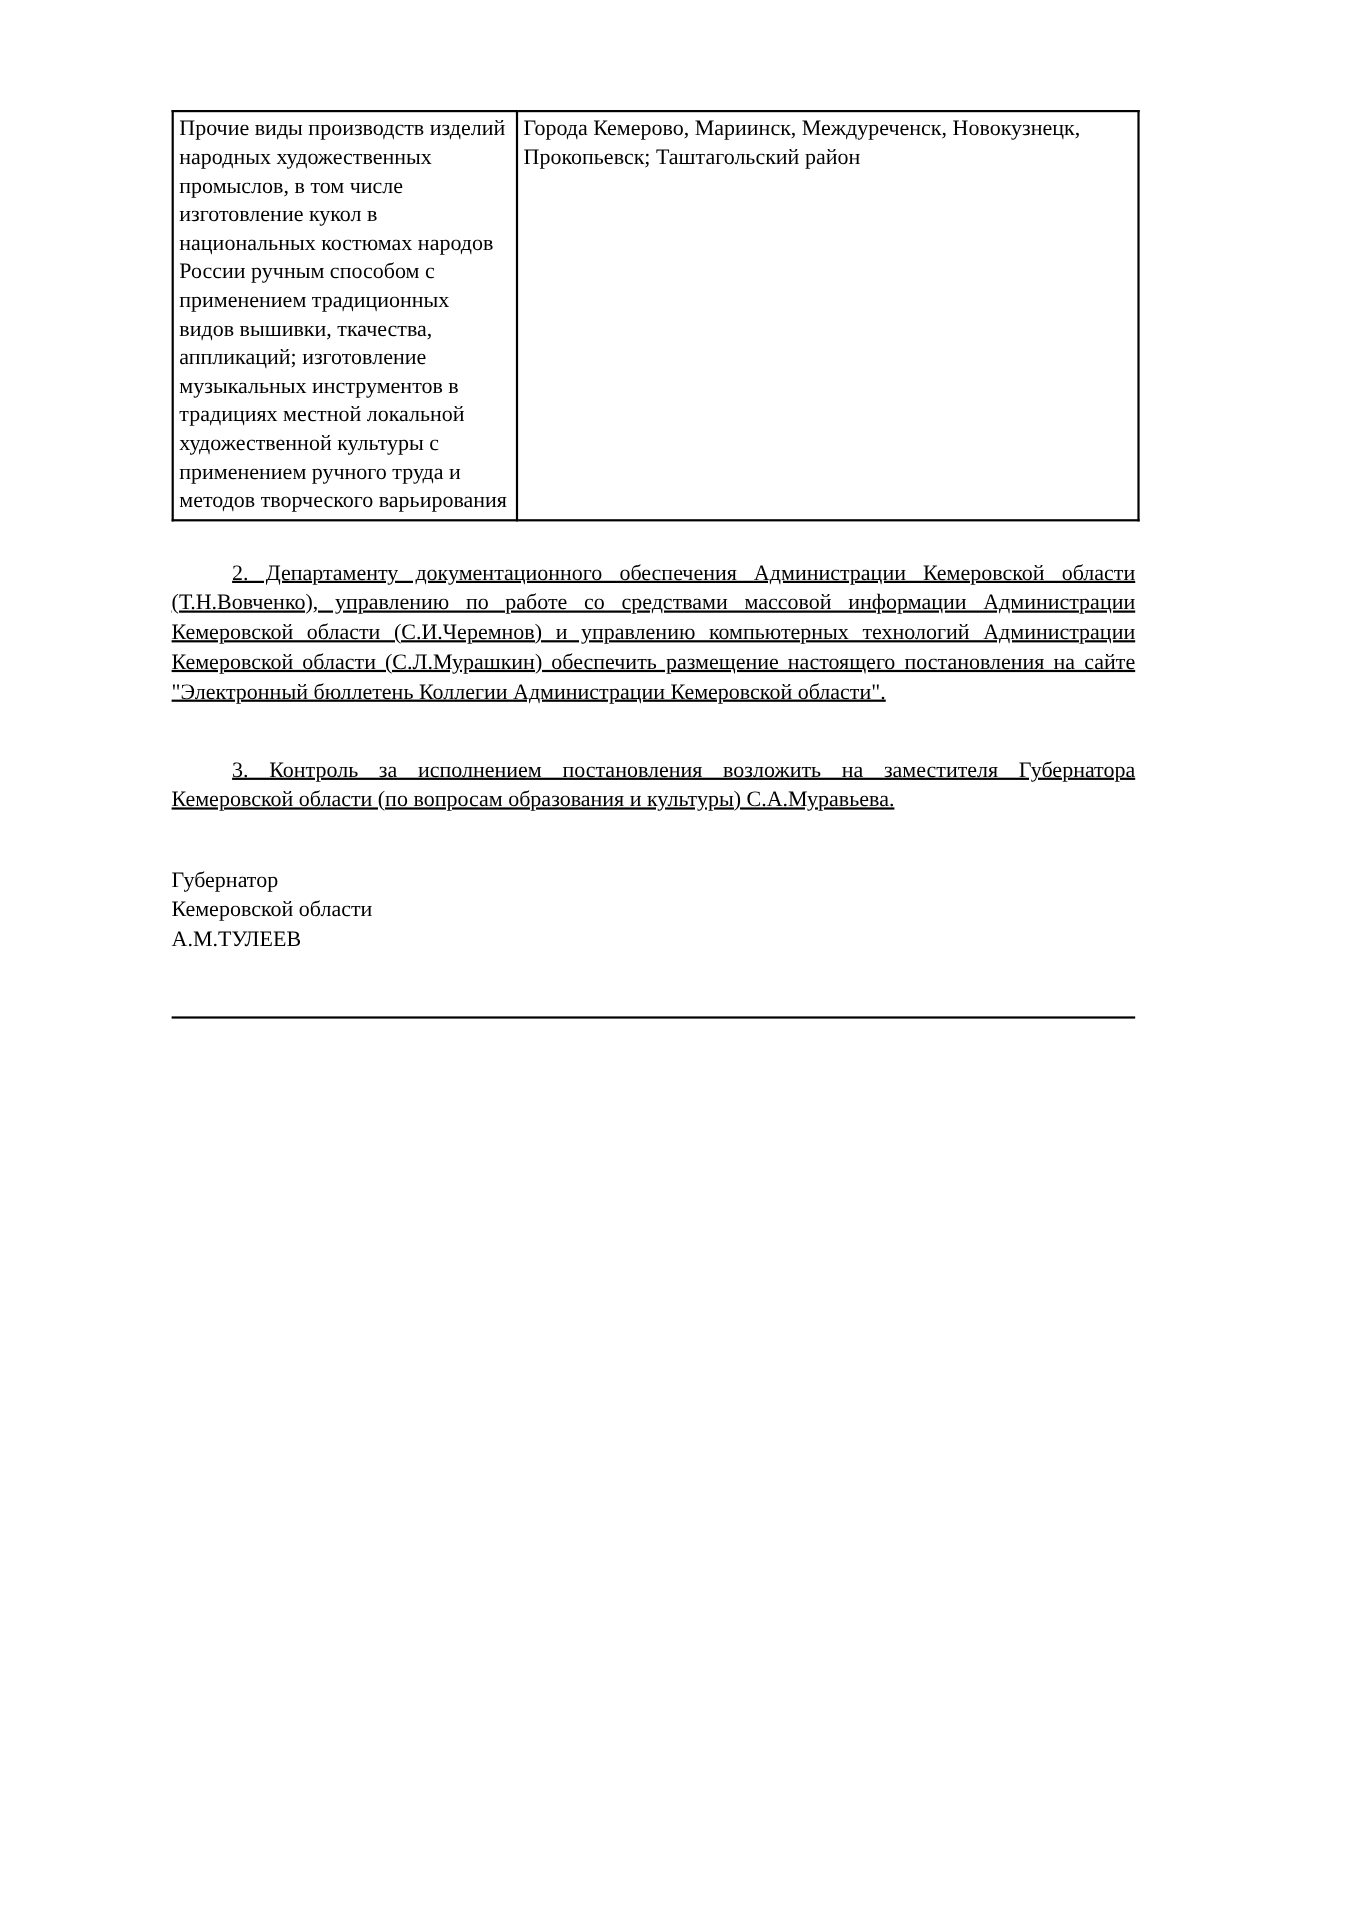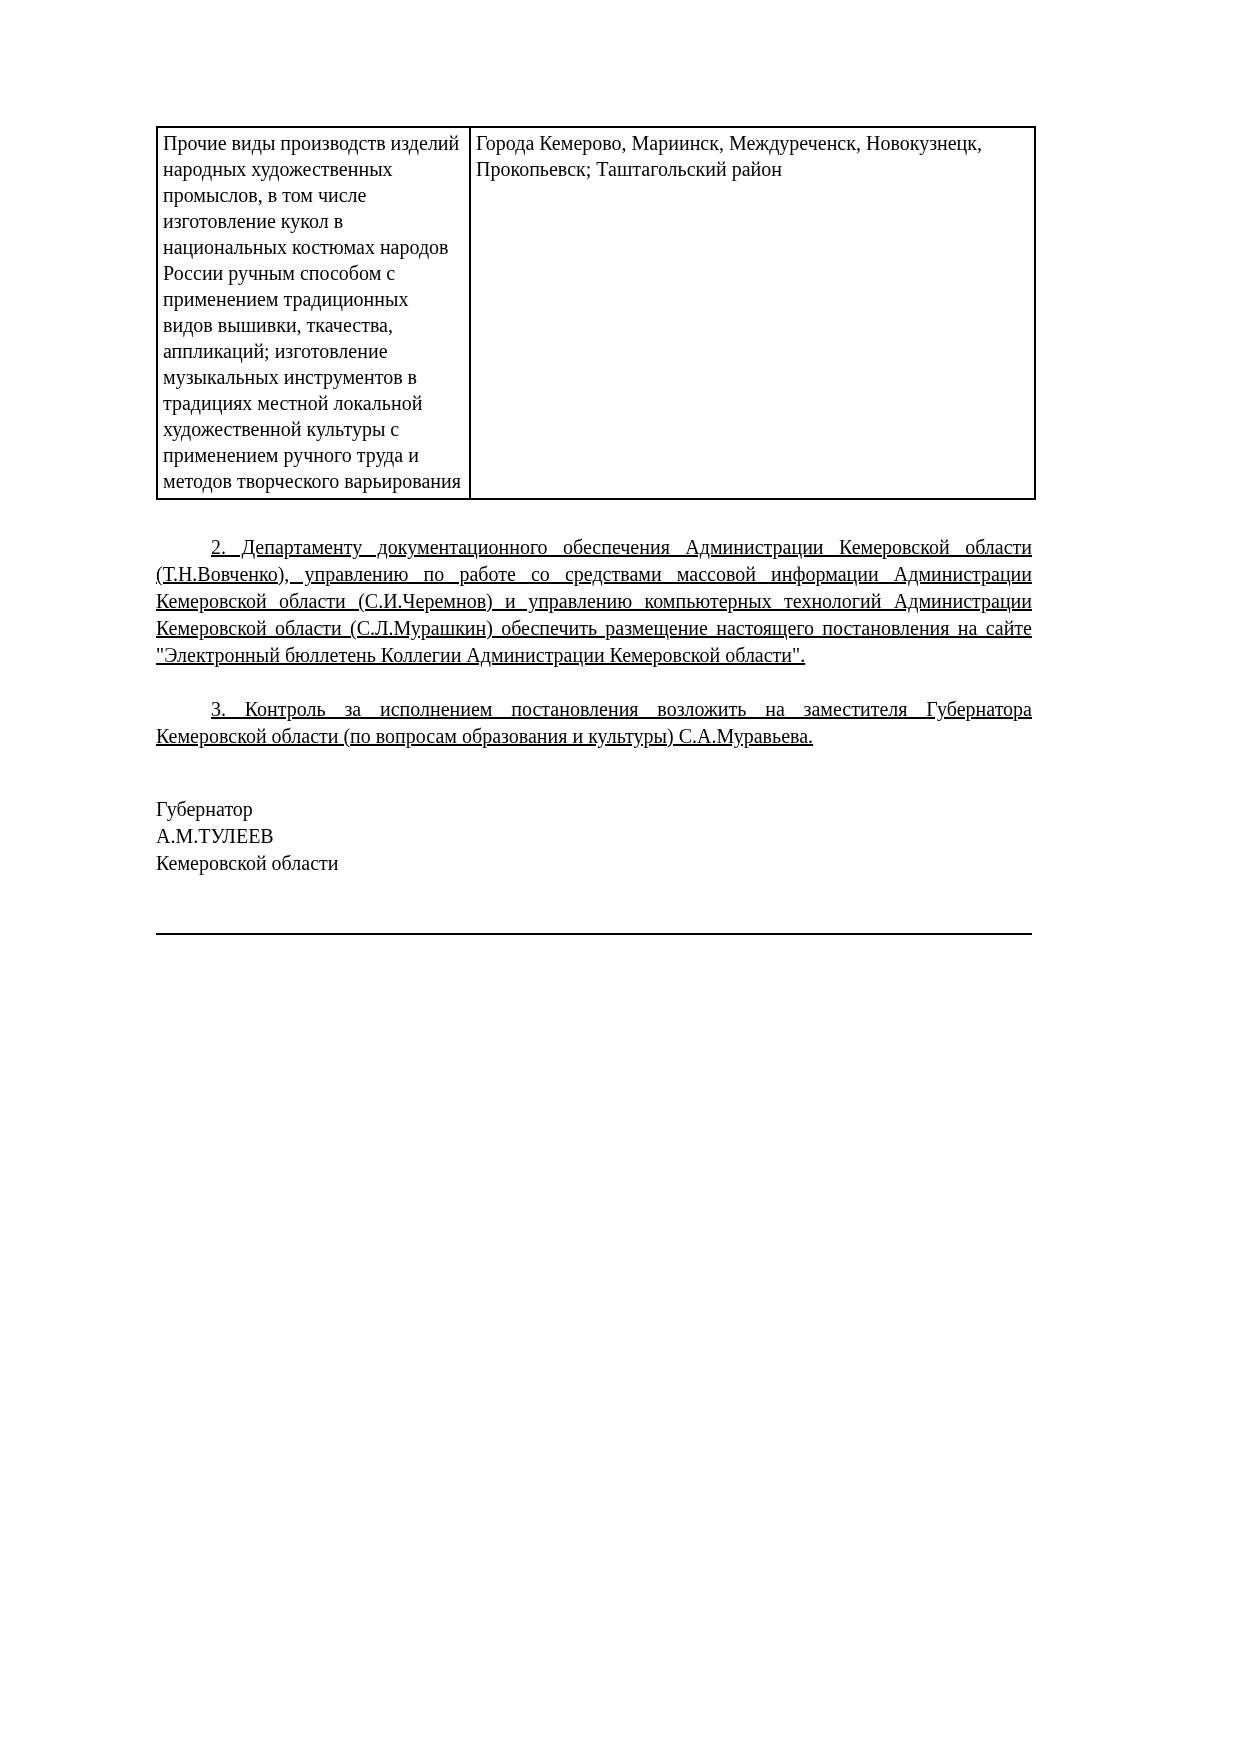--- a/index.html
+++ b/index.html
@@ -18,21 +18,20 @@
     position: absolute;
     left: 156px;
     top: 100px;
     width: 876px;
   }
   
   table.doc-table {
     border-collapse: collapse;
     width: 866px;
     table-layout: fixed;
-    margin-top: 26px;
   }
   table.doc-table td {
     border: 2px solid #000000;
     vertical-align: top;
     font-size: 20px;
     line-height: 26px;
     padding: 2px 6px 4px 5px;
   }
   td.col-left  { width: 300px; }
   td.col-right { width: 552px; }
@@ -40,21 +39,21 @@
   .para {
     font-size: 20px;
     line-height: 27px;
     text-align: justify;
     text-indent: 55px;
     width: 876px;
     margin: 0;
     text-decoration: underline;
   }
   .para-2 { margin-top: 34px; }
-  .para-3 { margin-top: 27px; }
+  .para-3 { margin-top: 44px; }
   
   .signature {
     margin-top: 46px;
     font-size: 20px;
     line-height: 27px;
     text-align: left;
   }
   
   .bottom-rule {
     border: none;
@@ -76,19 +75,19 @@
       </tr>
     </tbody>
   </table>
 
   <p class="para para-2">2. Департаменту документационного обеспечения Администрации Кемеровской области (Т.Н.Вовченко), управлению по работе со средствами массовой информации Администрации Кемеровской области (С.И.Черемнов) и управлению компьютерных технологий Администрации Кемеровской области (С.Л.Мурашкин) обеспечить размещение настоящего постановления на сайте "Электронный бюллетень Коллегии Администрации Кемеровской области".</p>
 
   <p class="para para-3">3. Контроль за исполнением постановления возложить на заместителя Губернатора Кемеровской области (по вопросам образования и культуры) С.А.Муравьева.</p>
 
   <div class="signature">
     <div>Губернатор</div>
+    <div>Кемеровской области</div>
     <div>А.М.ТУЛЕЕВ</div>
-    <div>Кемеровской области</div>
   </div>
 
   <hr class="bottom-rule">
 
 </div>
 
 </body></html>

